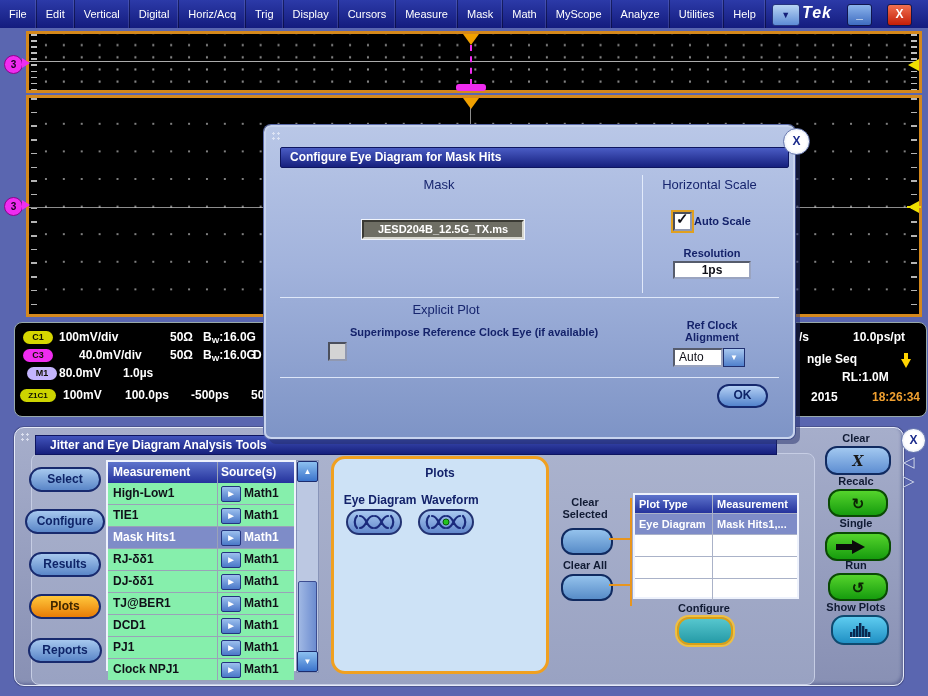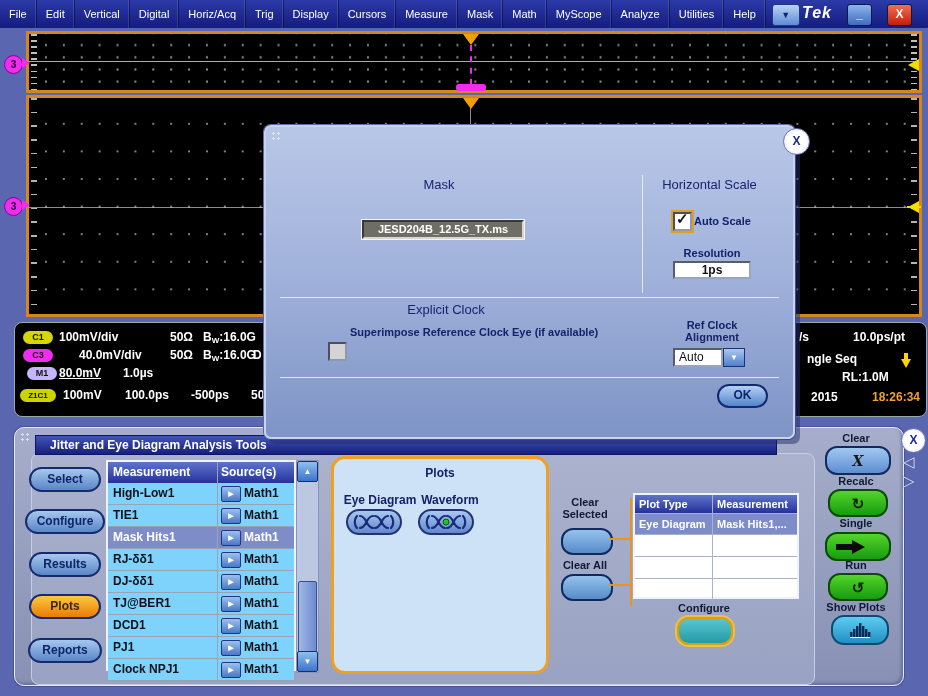--- a/index.html
+++ b/index.html
@@ -67,21 +67,21 @@
   .inner{background:linear-gradient(#aab2cd,#99a2c2);border:1px solid #c6cde4;border-radius:8px;}
   .grip{width:10px;height:10px;background:
         radial-gradient(circle,#e8ecf8 1px,transparent 1.2px);background-size:5px 5px;opacity:.8;}
   .tabbtn{border-radius:13px;background:linear-gradient(#a6c8ee,#5a86c8);border:2px solid #182a6e;
         color:#0e2468;font-weight:bold;font-size:12px;text-align:center;line-height:21px;box-sizing:border-box;}
   .tabbtn.active{background:linear-gradient(#ffc83c,#e87c06);color:#3c2600;}
   .mtable{background:#fff;border:2px solid #eef2fc;box-sizing:border-box;}
   .mhead{background:linear-gradient(#5e74cc,#24329c);color:#fff;font-weight:bold;font-size:12px;
          display:flex;height:21px;line-height:21px;}
   .mrow{display:flex;height:21px;line-height:21px;border-bottom:1px solid #9aa2b8;font-size:12px;
-        font-weight:bold;color:#101018;background:#7dd3fc;}
+        font-weight:bold;color:#101018;background:#86efac;}
   .mrow.sel{background:#7e8cc8;color:#fff;}
   .cname{width:110px;padding-left:5px;overflow:hidden;white-space:nowrap;box-sizing:border-box;border-right:1px solid #9aa2b8;}
   .csrc{flex:1;display:flex;align-items:center;gap:3px;padding-left:3px;}
   .srcbtn{width:18px;height:14px;border-radius:2px;background:linear-gradient(#9cc0ee,#4a78c8);
         border:1px solid #24347e;color:#fff;font-size:7px;text-align:center;line-height:14px;}
   .sbar{background:#bcc8e2;border:1px solid #8894b8;}
   .sbtn{position:absolute;left:0;width:19px;height:19px;background:linear-gradient(#8cc0f0,#3c74cc);
         border:1px solid #1c2c6e;color:#fff;font-size:8px;text-align:center;line-height:19px;border-radius:2px;}
   .sthumb{position:absolute;left:1px;width:17px;background:linear-gradient(90deg,#a0b8e4,#6c8cd0);
         border:1px solid #3c4c90;border-radius:2px;}
@@ -178,21 +178,21 @@
   <span class="st" style="left:155px;top:7px;">50Ω</span>
   <span class="st" style="left:188px;top:7px;"><span>B</span><span class="bwsub">W</span><span>:16.0G</span></span>
 
   <span class="badge" style="left:8px;top:26px;background:#f02cf0;">C3</span>
   <span class="st" style="left:44px;top:25px;margin-left:20px;">40.0mV/div</span>
   <span class="st" style="left:155px;top:25px;">50Ω</span>
   <span class="st" style="left:188px;top:25px;"><span>B</span><span class="bwsub">W</span><span>:16.0G</span></span>
   <span class="st" style="left:238px;top:25px;">D</span>
 
   <span class="badge" style="left:12px;top:44px;background:#c4b5fd;">M1</span>
-  <span class="st" style="left:44px;top:43px;text-decoration:underline;">80.0mV</span>
+  <span class="st" style="left:44px;top:43px;">80.0mV</span>
   <span class="st" style="left:108px;top:43px;">1.0µs</span>
 
   <span class="badge" style="left:5px;top:66px;width:36px;background:#ccd400;font-size:8px;">Z1C1</span>
   <span class="st" style="left:48px;top:65px;">100mV</span>
   <span class="st" style="left:110px;top:65px;">100.0ps</span>
   <span class="st" style="left:176px;top:65px;">-500ps</span>
   <span class="st" style="left:236px;top:65px;">500ps</span>
 
   <span class="st" style="left:784px;top:7px;">/s</span>
   <span class="st" style="left:838px;top:7px;">10.0ps/pt</span>
@@ -379,37 +379,40 @@
   </div>
 
   <div class="abs closecirc" style="left:886px;top:0px;">X</div>
   <div class="abs sidearrow" style="left:888px;top:26px;">◁</div>
   <div class="abs sidearrow" style="left:888px;top:45px;">▷</div>
 </div>
 
 <div class="abs dialog">
   <div class="abs grip" style="left:5px;top:4px;"></div>
   <div class="abs closecirc" style="left:517px;top:1px;width:25px;height:25px;line-height:25px;">X</div>
+  <div class="abs dtitle" style="left:14px;top:20px;width:498px;height:19px;">
+    <span>Configure Eye Diagram for Mask Hits</span>
+  </div>
 
   <div class="abs navyttl" style="left:93px;top:50px;width:160px;">Mask</div>
   <div class="abs maskfile" style="left:96px;top:83px;width:158px;height:15px;margin-top:10px;">JESD204B_12.5G_TX.ms</div>
 
   <div class="abs vdiv" style="left:376px;top:48px;height:118px;"></div>
 
   <div class="abs navyttl" style="left:366px;top:50px;width:155px;">Horizontal Scale</div>
   <div class="abs checkbox focus" style="left:407px;top:85px;">
     <span class="mark">✓</span>
   </div>
   <div class="abs lbl" style="left:428px;top:88px;color:#14226a;">Auto Scale</div>
   <div class="abs lbl" style="left:400px;top:120px;width:92px;color:#14226a;">Resolution</div>
   <div class="abs field" style="left:407px;top:134px;width:78px;height:18px;text-align:center;line-height:15px;">1ps</div>
 
   <div class="abs hdiv" style="left:14px;top:170px;width:499px;"></div>
 
-  <div class="abs navyttl" style="left:100px;top:175px;width:160px;">Explicit Clock</div>
+  <div class="abs navyttl" style="left:100px;top:175px;width:160px;">Explicit Plot</div>
   <div class="abs checkbox off" style="left:62px;top:196px;"></div>
   <div class="abs lbl" style="left:84px;top:199px;color:#14226a;">Superimpose Reference Clock Eye (if available)</div>
 
   <div class="abs lbl" style="left:400px;top:192px;width:92px;color:#14226a;">
     <span>Ref Clock</span><br><span>Alignment</span>
   </div>
   <div class="abs field" style="left:407px;top:221px;width:50px;height:19px;padding-left:4px;line-height:15px;font-weight:normal;">Auto</div>
   <div class="abs ddbtn" style="left:457px;top:221px;width:22px;height:19px;line-height:17px;">
     <span>▼</span>
   </div>

